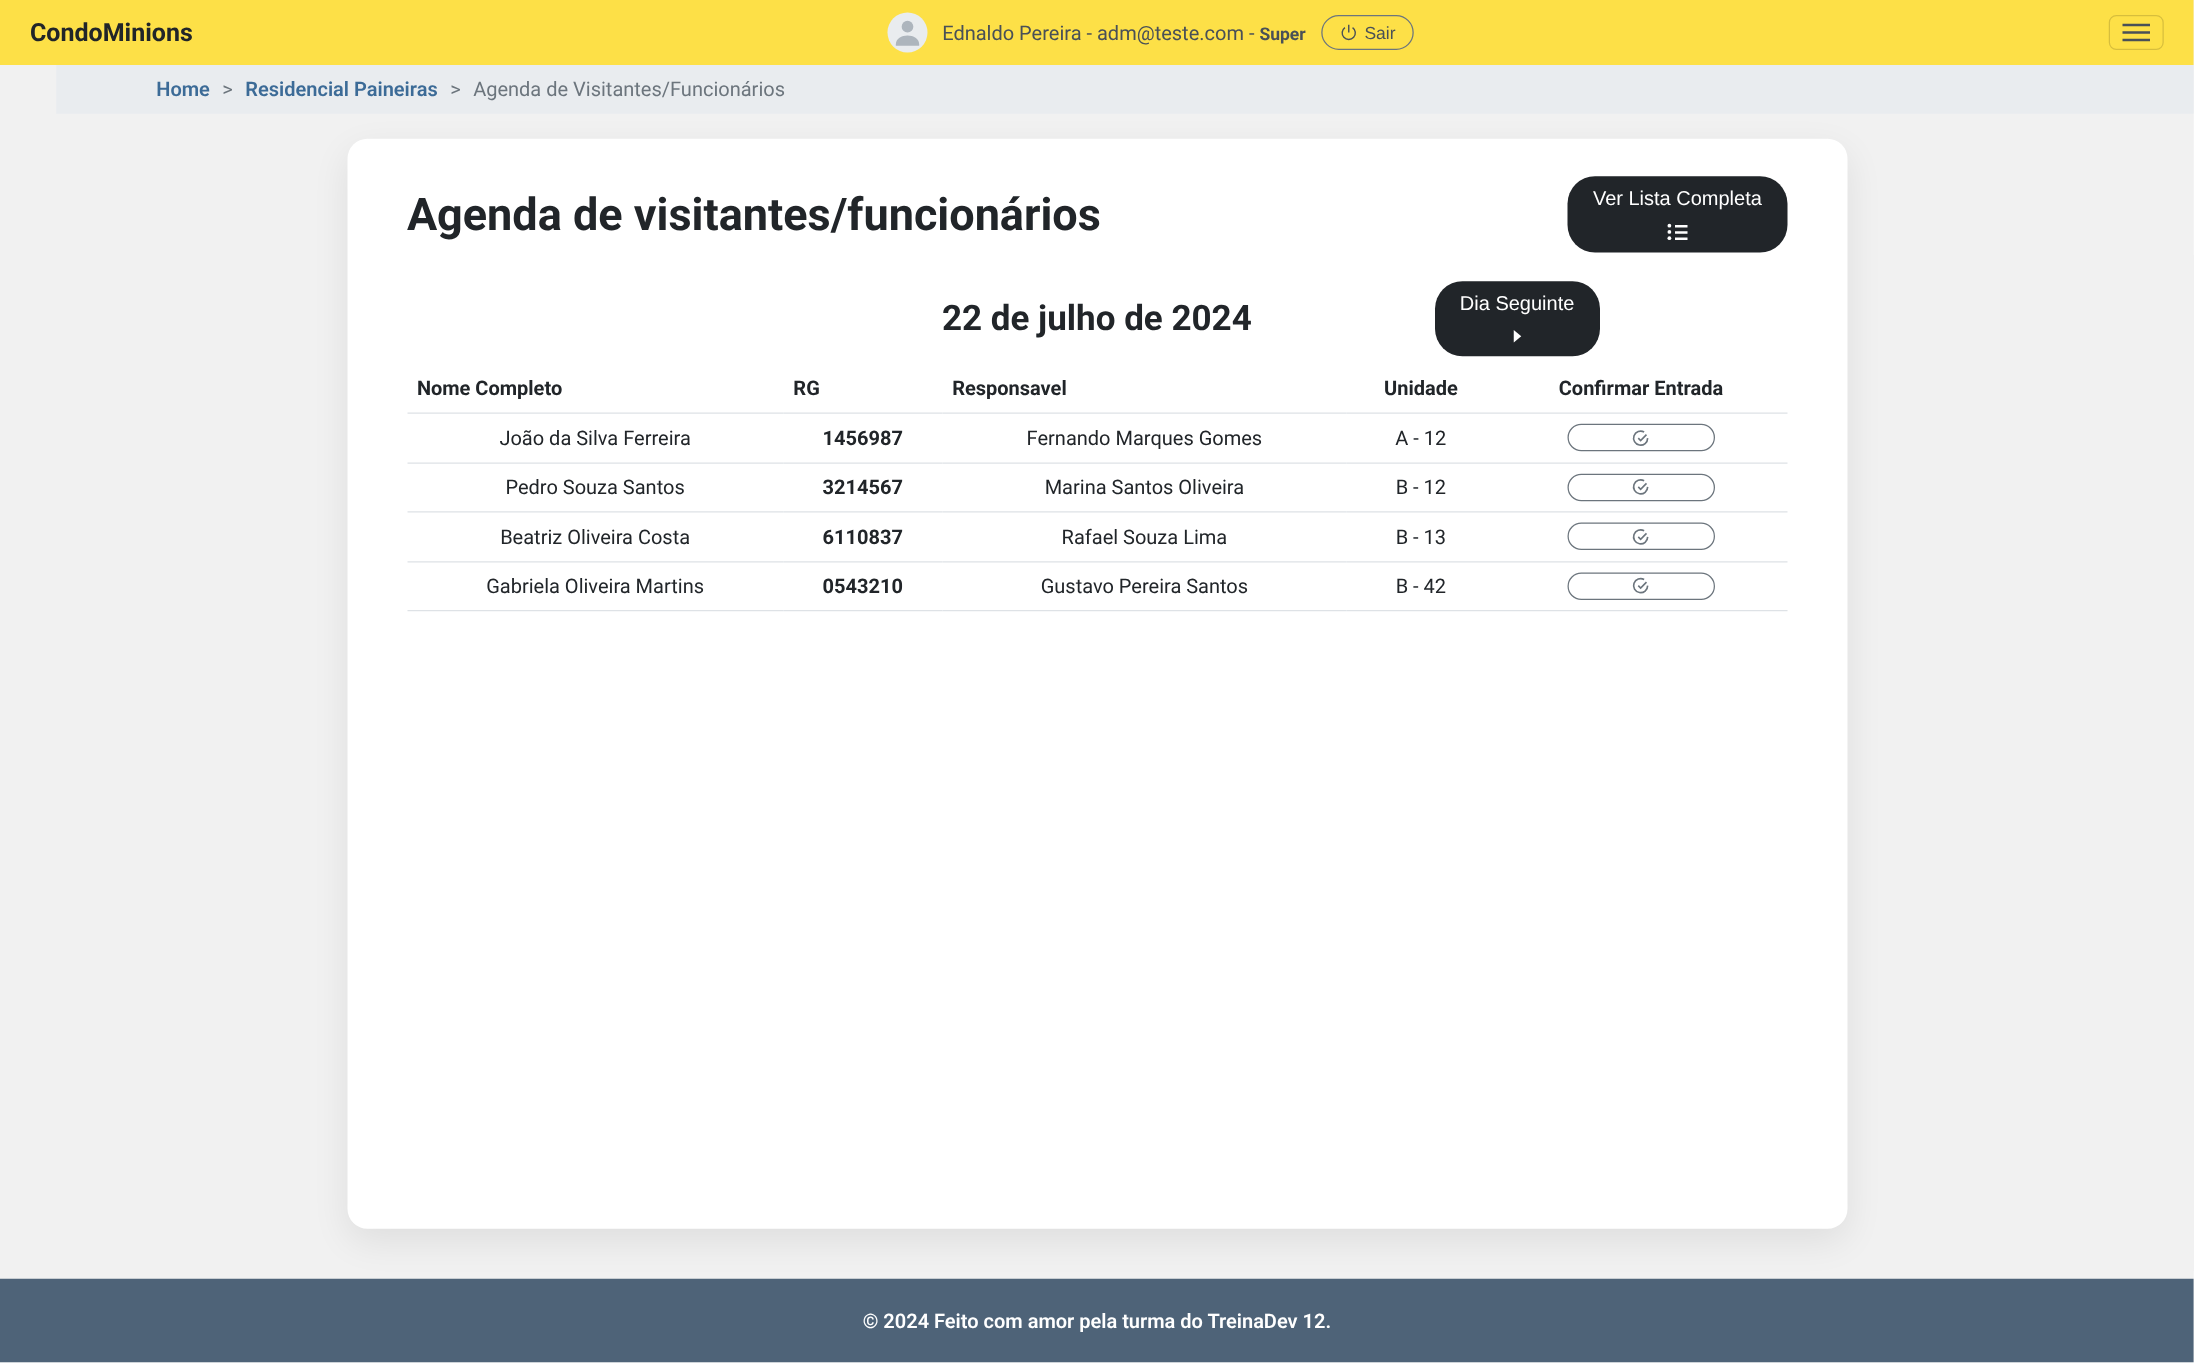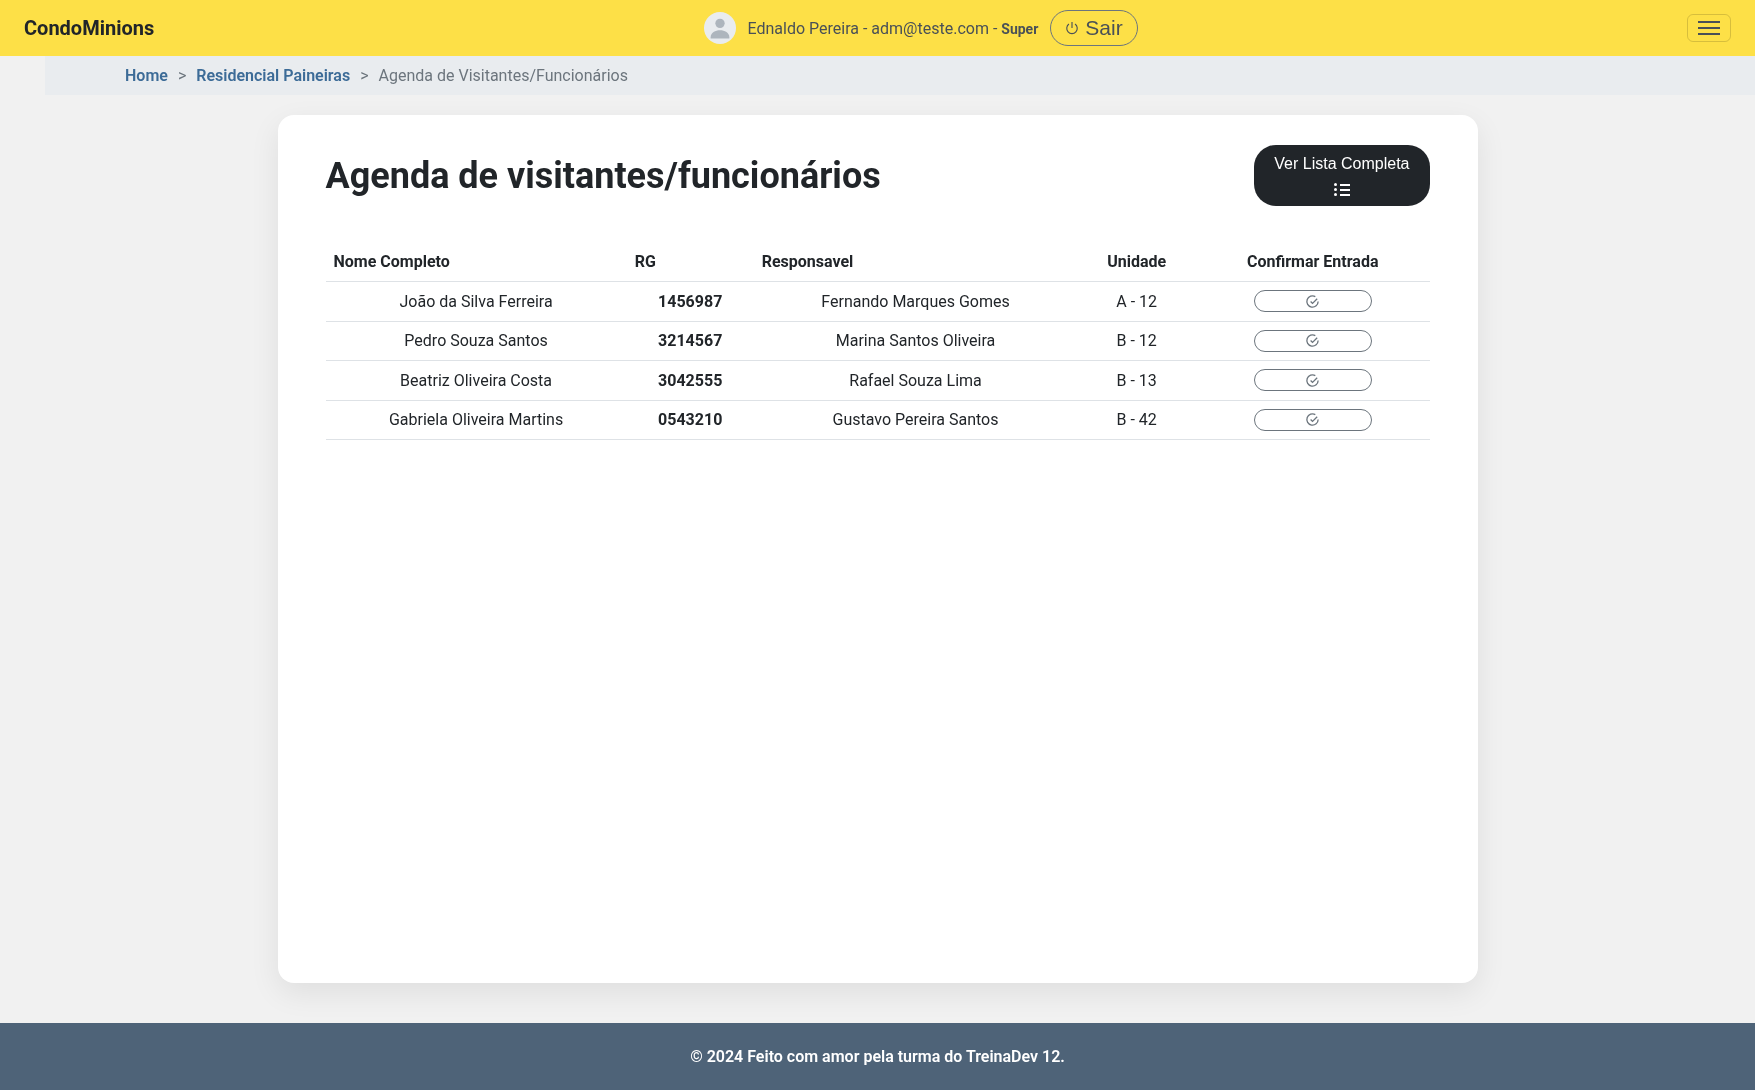--- a/index.html
+++ b/index.html
@@ -64,21 +64,21 @@
       font-size: 14px;
     }
     
     .logout-btn {
       border: 1px solid #6c757d;
       background: transparent;
       color: #495057;
       padding: 5px 14px;
       border-radius: 18px;
       cursor: pointer;
-      font-size: 21px;
+      font-size: 14px;
       display: inline-flex;
       align-items: center;
       gap: 6px;
       justify-content: space-between;
     }
     
     .hamburger {
       border: 1px solid rgba(0,0,0,0.15);
       background: transparent;
       padding: 6px 10px;
@@ -326,20 +326,29 @@
               <span class="line"></span>
             </span>
           <span>
               <span class="dot"></span>
               <span class="line"></span>
             </span>
         </span>
       </button>
     </div>
 
+    <div class="date-row">
+      <h2 class="date-title">22 de julho de 2024</h2>
+      <button class="btn-dark next-day-btn">
+        <span>Dia Seguinte</span>
+        <svg width="10" height="12" viewBox="0 0 10 12" fill="currentColor">
+          <path d="M2 1l6 5-6 5z"></path>
+        </svg>
+      </button>
+    </div>
 
     <table>
       <thead>
         <tr>
           <th>Nome Completo</th>
           <th>RG</th>
           <th>Responsavel</th>
           <th class="unit">Unidade</th>
           <th class="confirm">Confirmar Entrada</th>
         </tr>
@@ -364,21 +373,21 @@
             <td class="unit">B - 12</td>
             <td class="confirm"><button class="confirm-btn">
                 <svg viewBox="0 0 16 16" fill="none" stroke="currentColor" stroke-width="1.4">
                   <path d="M14 8a6 6 0 1 1-3-5.2"></path>
                   <path d="M6 8l2 2 5-5"></path>
                 </svg>
               </button></td>
           </tr>
           <tr>
             <td>Beatriz Oliveira Costa</td>
-            <td class="rg">3042555</td>
+            <td class="rg">6110837</td>
             <td>Rafael Souza Lima</td>
             <td class="unit">B - 13</td>
             <td class="confirm"><button class="confirm-btn">
                 <svg viewBox="0 0 16 16" fill="none" stroke="currentColor" stroke-width="1.4">
                   <path d="M14 8a6 6 0 1 1-3-5.2"></path>
                   <path d="M6 8l2 2 5-5"></path>
                 </svg>
               </button></td>
           </tr>
           <tr>

